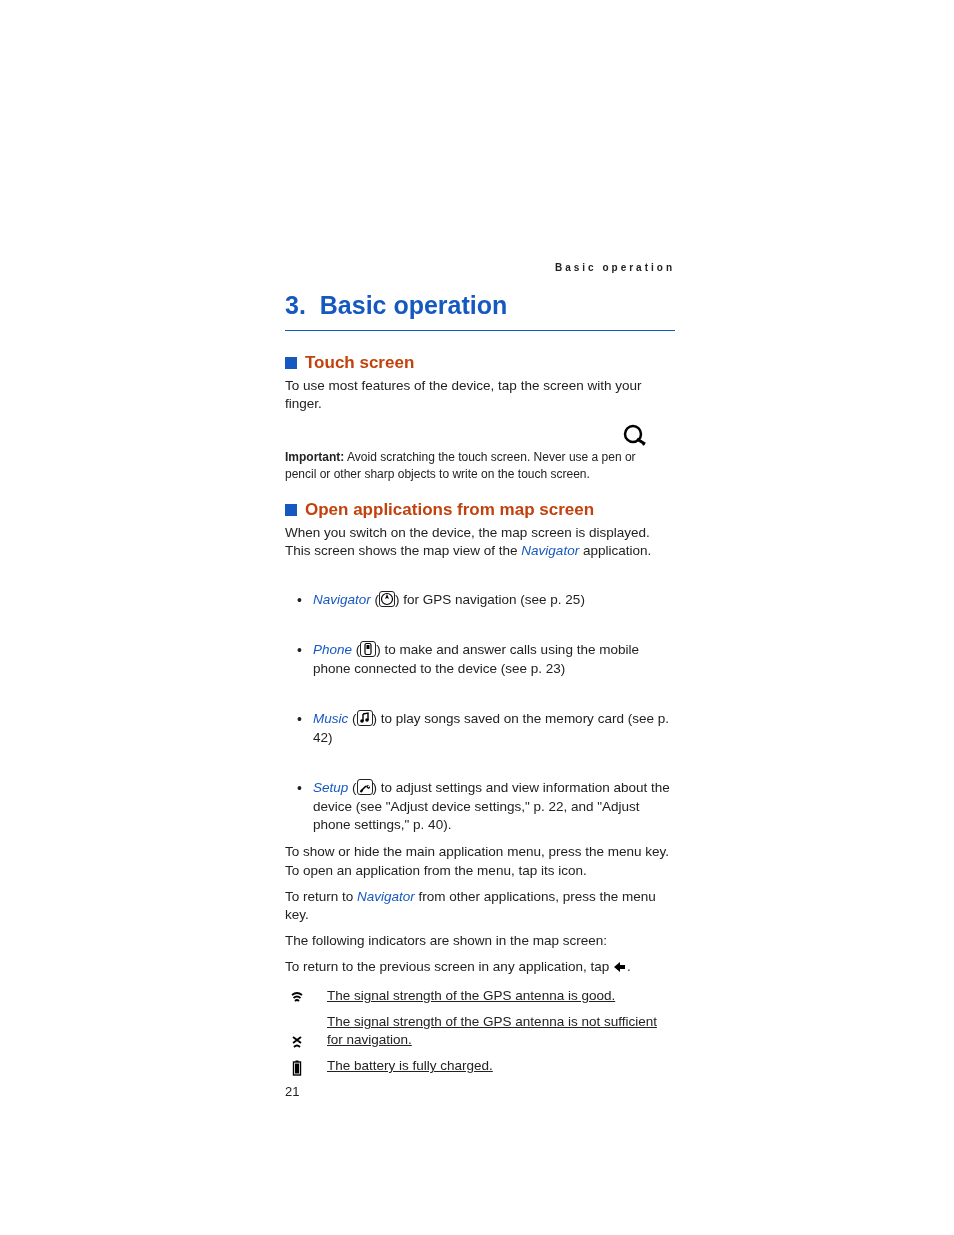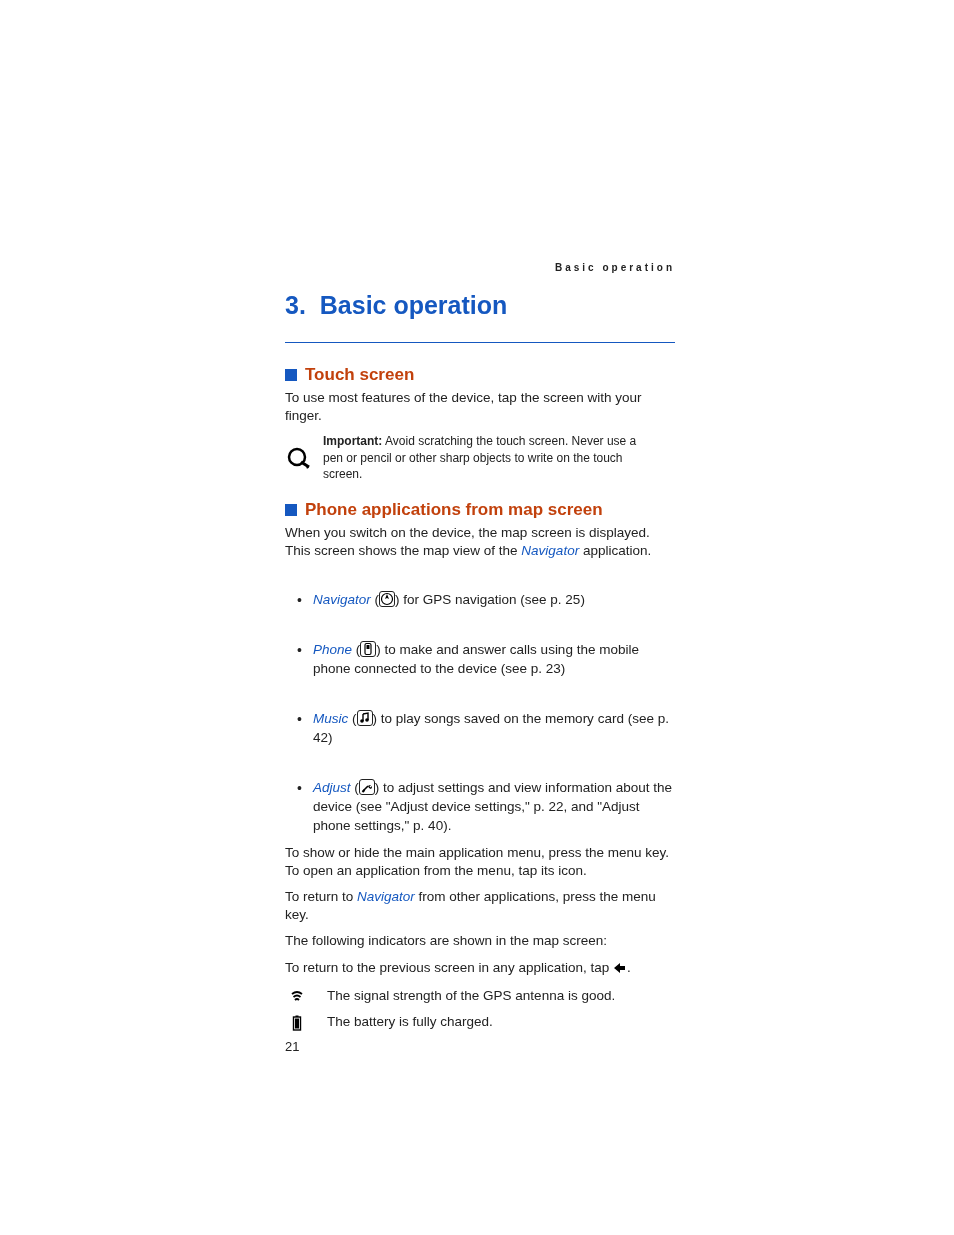--- a/index.html
+++ b/index.html
@@ -24,21 +24,21 @@
     font-weight: bold;
     letter-spacing: 3px;
     color: #222;
     margin-bottom: 18px;
   }
   .chapter-title {
     color: #1558c0;
     font-size: 25px;
     font-weight: bold;
     border-bottom: 1px solid #1558c0;
-    padding-bottom: 22px;
+    padding-bottom: 10px;
     margin: 0 0 22px 0;
     font-family: "Trebuchet MS", "Helvetica Neue", Arial, sans-serif;
   }
   .section-title {
     color: #c2410c;
     font-size: 17px;
     font-weight: bold;
     margin: 0 0 4px 0;
     display: flex;
     align-items: center;
@@ -53,22 +53,23 @@
     flex: none;
   }
   p.body {
     font-size: 13.5px;
     line-height: 1.35;
     margin: 0 0 8px 0;
     color: #222;
   }
   .important-block {
     display: flex;
-    align-items: center;
+    align-items: flex-end;
     margin: 4px 16px 18px 0;
+    flex-direction: column;
   }
   .important-icon {
     flex: none;
     width: 26px;
     height: 26px;
     margin-right: 12px;
     margin-top: 2px;
   }
   .important-text {
     font-size: 12px;
@@ -124,22 +125,23 @@
   .icon-inline svg { width: 14px; height: 14px; }
   .back-arrow {
     display: inline-block;
     vertical-align: -2px;
   }
   .indicators {
     margin-top: 4px;
   }
   .ind-row {
     display: flex;
-    align-items: center;
+    align-items: flex-end;
     margin-bottom: 8px;
+    text-decoration: underline;
   }
   .ind-icon {
     flex: none;
     width: 24px;
     margin-right: 18px;
     display: flex;
     justify-content: center;
     padding-top: 2px;
   }
   .ind-text {
@@ -179,21 +181,21 @@
         <path d="M24 21 L20 17 L22 23 Z" fill="#000"></path>
       </svg>
     </span>
     <div class="important-text">
       <b>Important:</b><span> Avoid scratching the touch screen. Never use a pen or pencil or other sharp objects to write on the touch screen.</span>
     </div>
   </div>
 
   <h2 class="section-title">
     <span class="section-bullet"></span>
-    <span>Phone applications from map screen</span>
+    <span>Open applications from map screen</span>
   </h2>
 
   <p class="body">
     <span>When you switch on the device, the map screen is displayed. This screen shows the map view of the </span><span class="nav-link">Navigator</span><span> application.</span>
   </p>
 
 
   <ul class="apps">
     <li>
       <span class="app-link">Navigator</span><span> (</span><span class="icon-inline"><svg viewBox="0 0 14 14">
@@ -209,21 +211,21 @@
     </li>
     <li>
       <span class="app-link">Music</span><span> (</span><span class="icon-inline no-border" style="border:1px solid #222"><svg viewBox="0 0 14 14">
             <path d="M5 3 L10 2 L10 9" fill="none" stroke="#000" stroke-width="1.4"></path>
             <circle cx="4" cy="10" r="1.8" fill="#000"></circle>
             <circle cx="9" cy="9" r="1.8" fill="#000"></circle>
             <path d="M5 3 L5 10" stroke="#000" stroke-width="1.4"></path>
           </svg></span><span>) to play songs saved on the memory card (see p. 42)</span>
     </li>
     <li>
-      <span class="app-link">Adjust</span><span> (</span><span class="icon-inline no-border" style="border:1px solid #222"><svg viewBox="0 0 14 14">
+      <span class="app-link">Setup</span><span> (</span><span class="icon-inline no-border" style="border:1px solid #222"><svg viewBox="0 0 14 14">
             <path d="M3 11 L8 6" stroke="#000" stroke-width="1.6"></path>
             <path d="M8 6 C9 5 10 5 11 5 L9.5 6.5 L10.5 7.5 L12 6 C12 7 12 8 11 9 L9 8 Z" fill="#000"></path>
             <rect x="2" y="10" width="3" height="2" fill="#000" transform="rotate(-45 3.5 11)"></rect>
           </svg></span><span>) to adjust settings and view information about the device (see "Adjust device settings," p. 22, and "Adjust phone settings," p. 40).</span>
     </li>
   </ul>
 
   <p class="body">To show or hide the main application menu, press the menu key. To open an application from the menu, tap its icon.</p>
 
   <p class="body">
@@ -244,20 +246,29 @@
         <svg width="14" height="14" viewBox="0 0 14 14">
           <path d="M2 4 Q7 0 12 4" fill="none" stroke="#000" stroke-width="1.8"></path>
           <path d="M3.5 7 Q7 4 10.5 7" fill="none" stroke="#000" stroke-width="1.8"></path>
           <path d="M5 10 Q7 8 9 10" fill="none" stroke="#000" stroke-width="1.8"></path>
         </svg>
       </div>
       <div class="ind-text">The signal strength of the GPS antenna is good.</div>
     </div>
     <div class="ind-row">
       <div class="ind-icon">
+        <svg width="14" height="14" viewBox="0 0 14 14">
+          <path d="M3 2 L11 8 M11 2 L3 8" stroke="#000" stroke-width="1.8"></path>
+          <path d="M4 12 Q7 9 10 12" fill="none" stroke="#000" stroke-width="1.8"></path>
+        </svg>
+      </div>
+      <div class="ind-text">The signal strength of the GPS antenna is not sufficient for navigation.</div>
+    </div>
+    <div class="ind-row">
+      <div class="ind-icon">
         <svg width="10" height="16" viewBox="0 0 10 16">
           <rect x="3.5" y="0.5" width="3" height="1.5" fill="#000"></rect>
           <rect x="1.5" y="2" width="7" height="13" fill="none" stroke="#000" stroke-width="1.4"></rect>
           <rect x="3" y="3.5" width="4" height="10" fill="#000"></rect>
         </svg>
       </div>
       <div class="ind-text">The battery is fully charged.</div>
     </div>
   </div>
 

